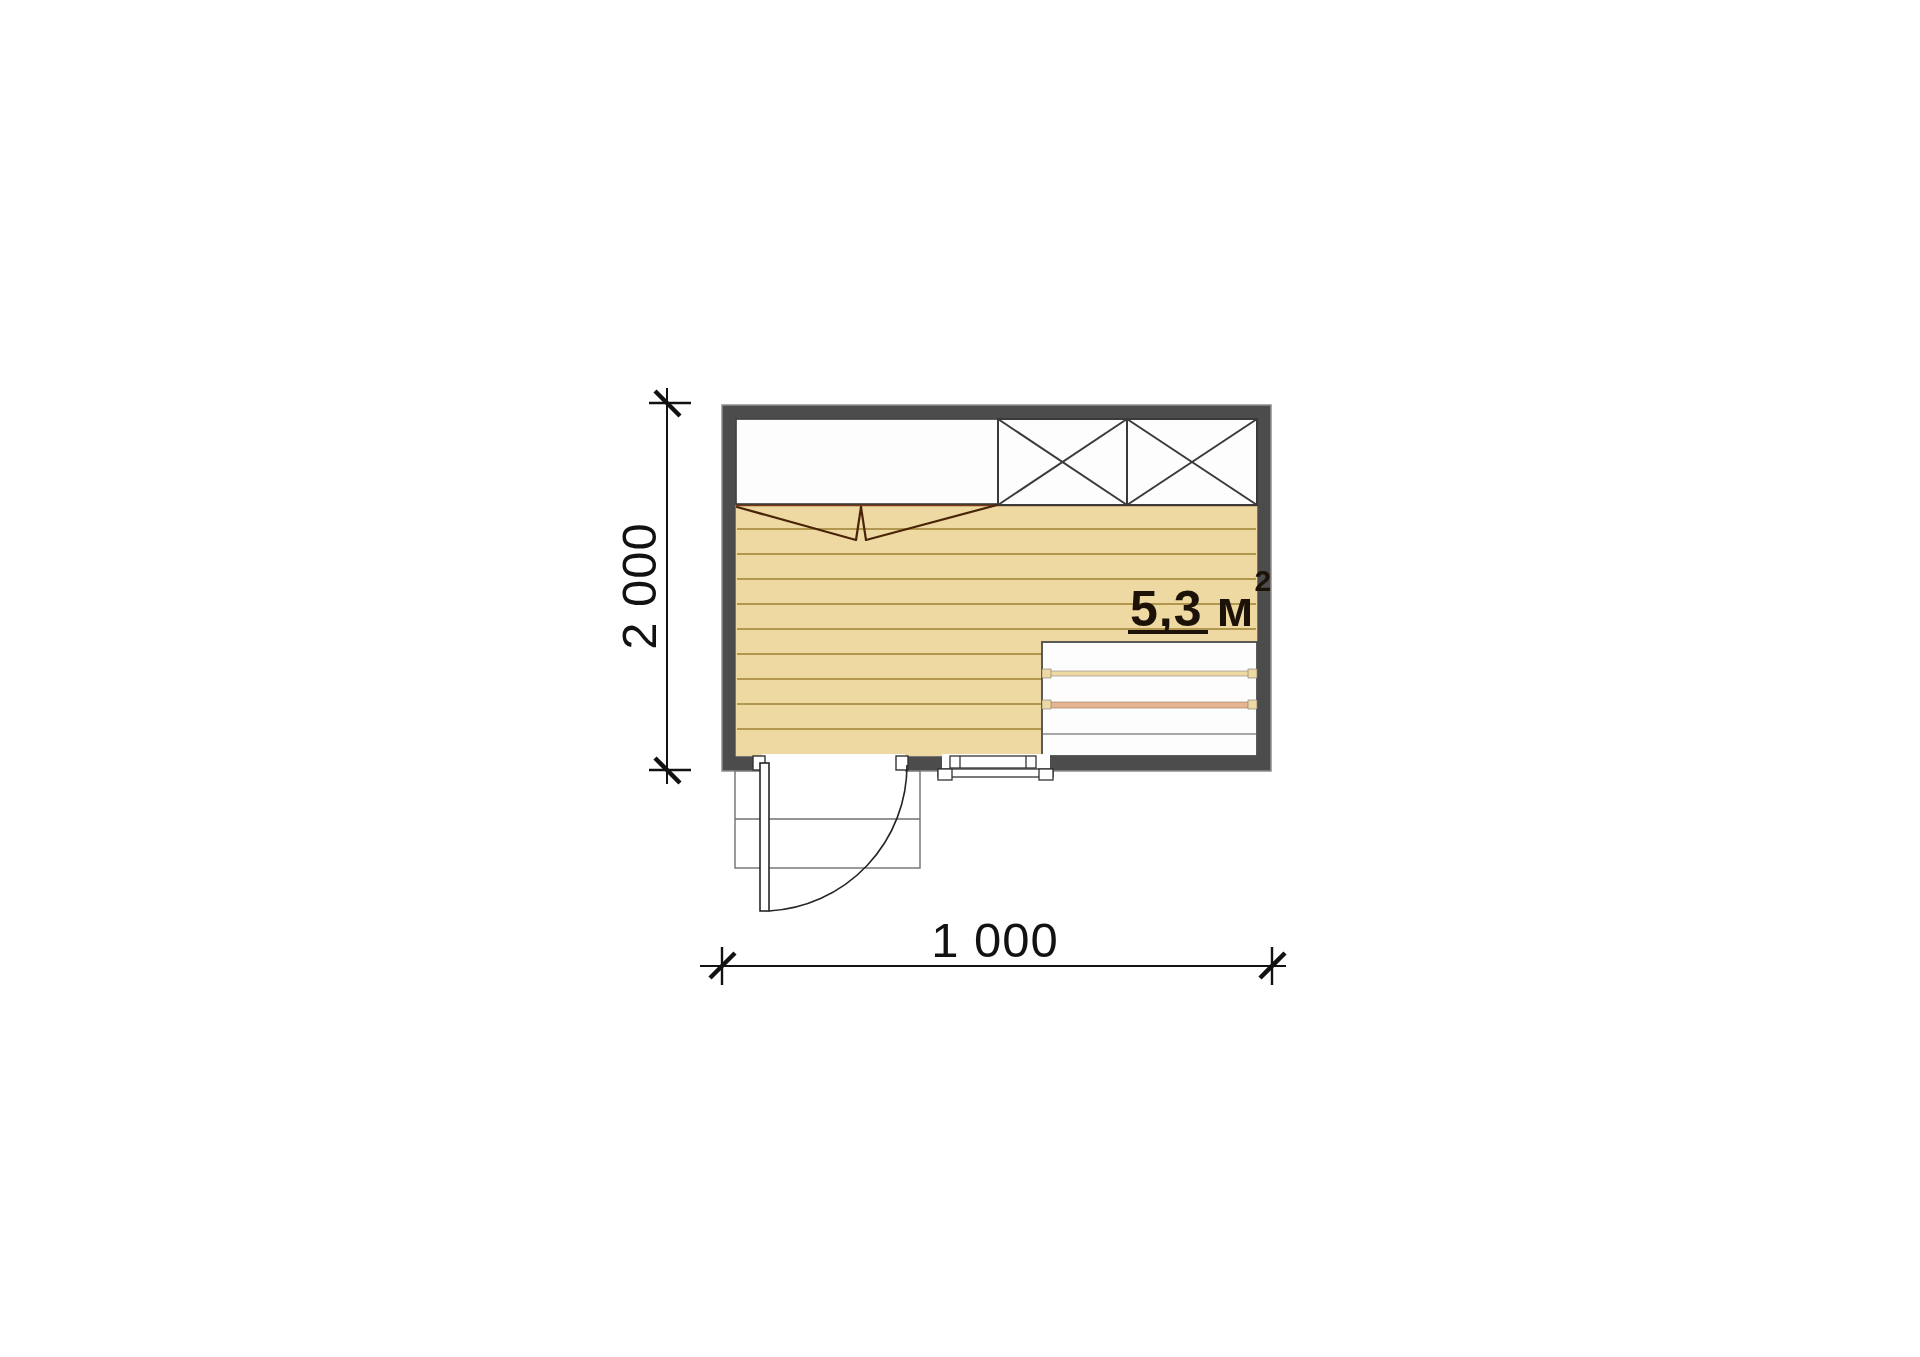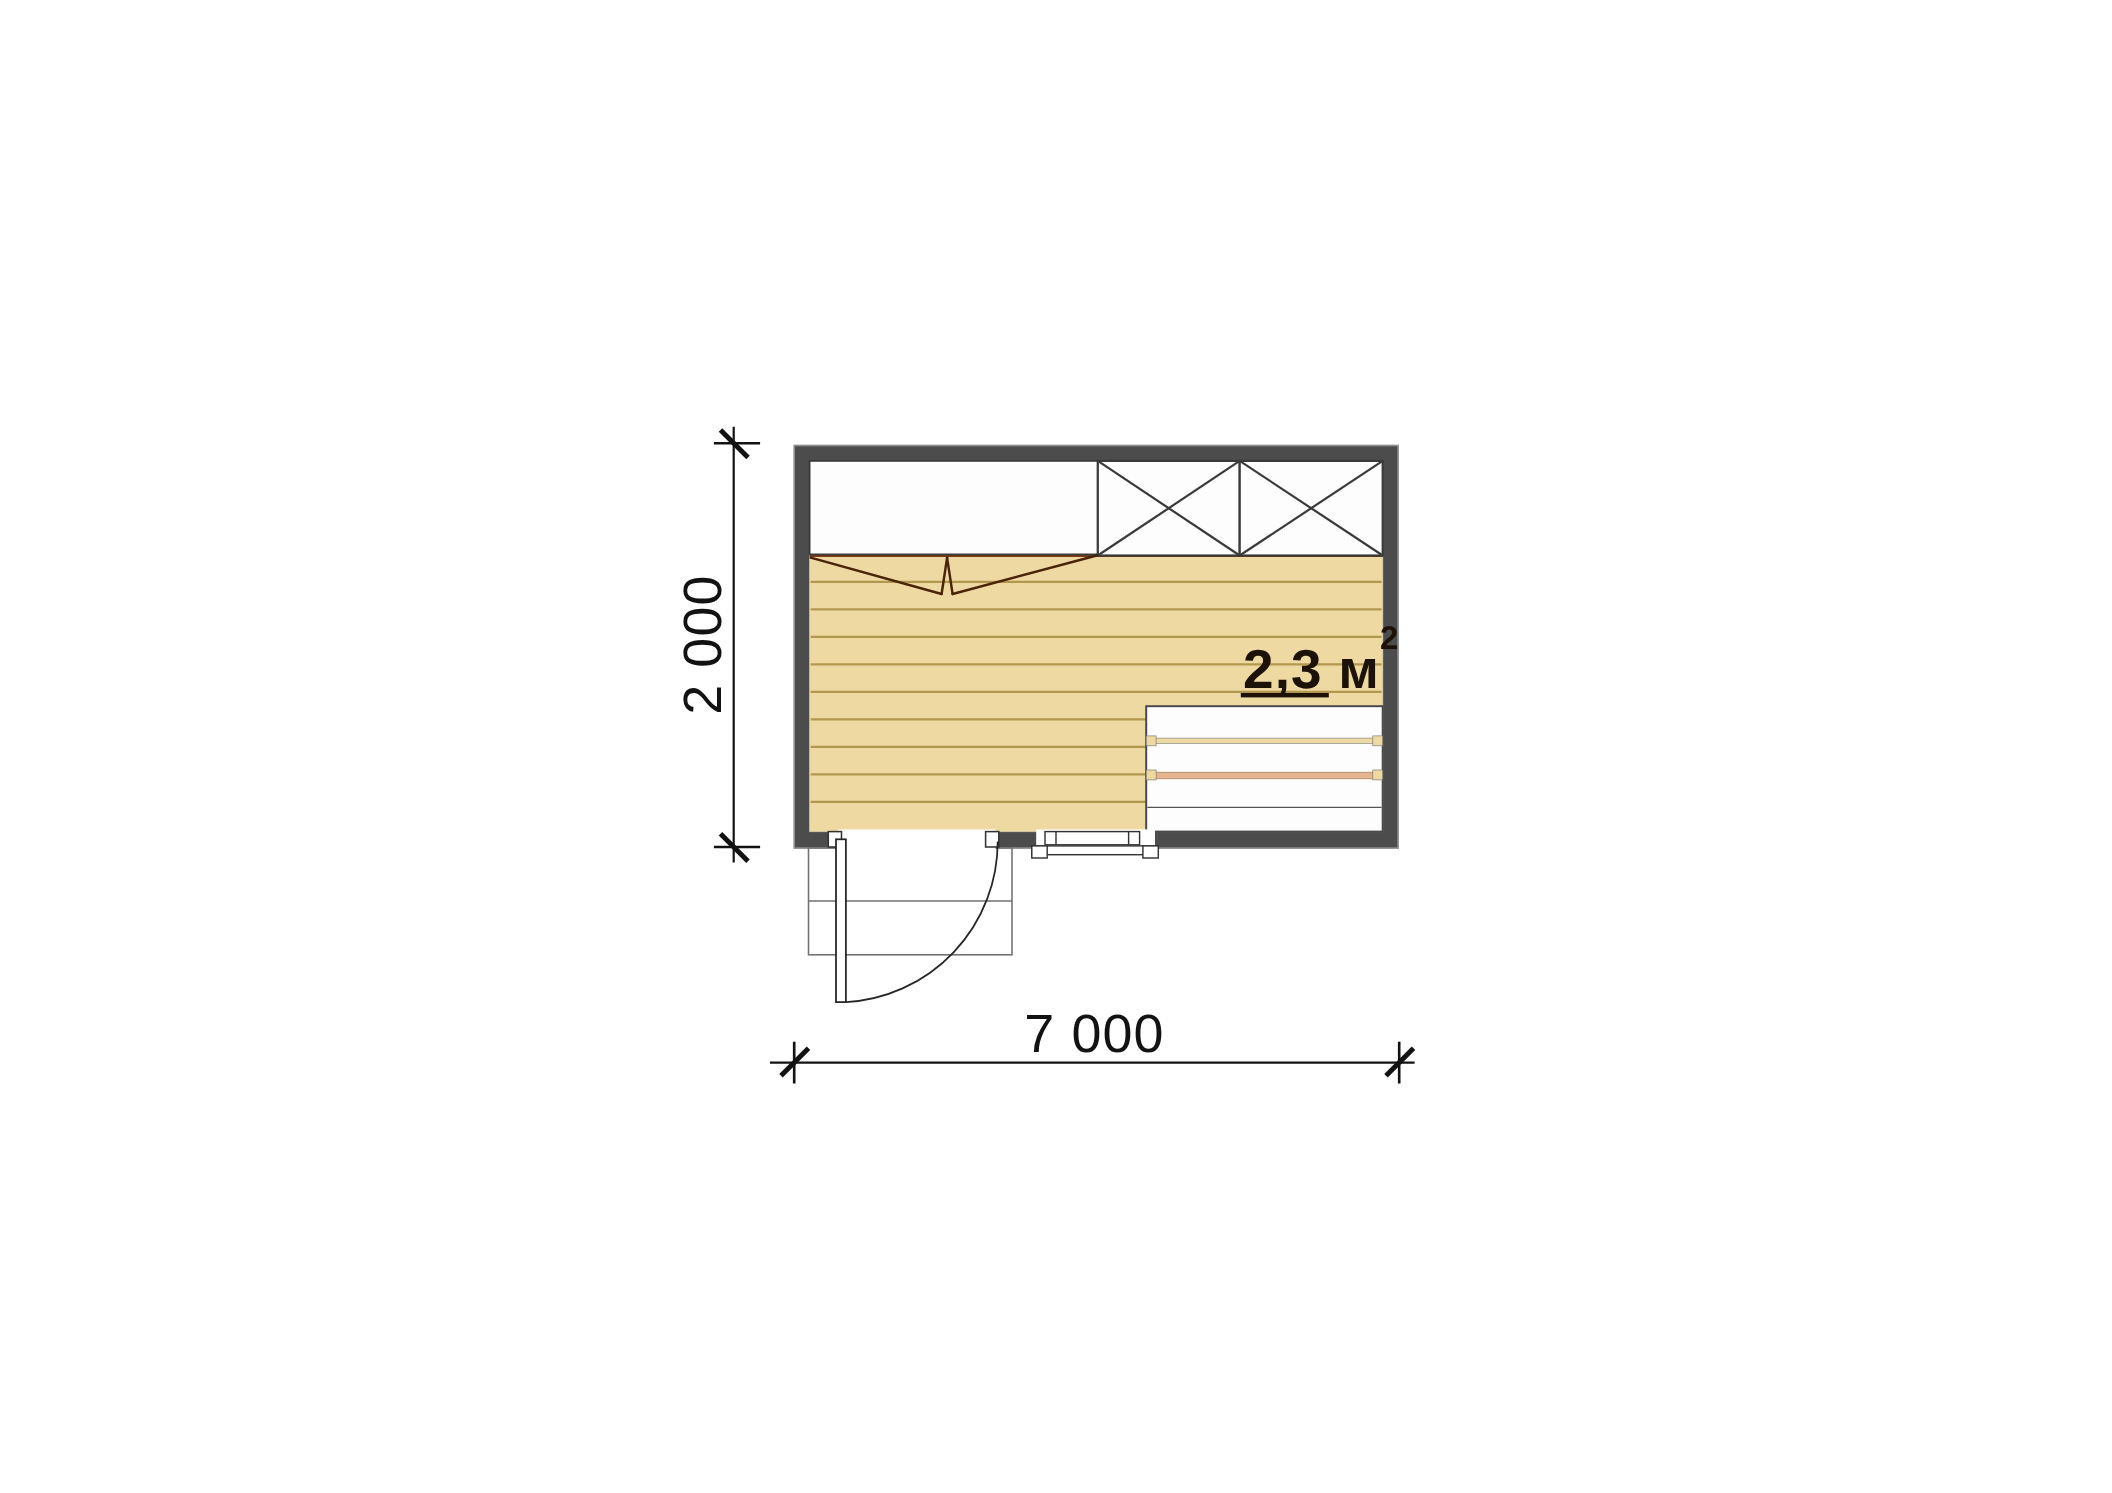--- a/index.html
+++ b/index.html
@@ -124,20 +124,20 @@
     <g style="stroke:var(--dimension-line,#121212)">
       <line x1="700" y1="966" x2="1286" y2="966" style="stroke-width:2"></line>
       <line x1="722" y1="947" x2="722" y2="985" style="stroke-width:2.4"></line>
       <line x1="710" y1="978" x2="735" y2="953" style="stroke-width:4.5"></line>
       <line x1="1272" y1="947" x2="1272" y2="985" style="stroke-width:2.4"></line>
       <line x1="1260" y1="978" x2="1285" y2="953" style="stroke-width:4.5"></line>
     </g>
   </svg>
 
   <div class="dim-text dim-text-v">2 000</div>
-  <div class="dim-text dim-text-h">7 000</div>
+  <div class="dim-text dim-text-h">1 000</div>
 
   <div class="area-label">
-    <span class="area-value">2,3</span><span class="area-unit">м</span><sup class="area-exp">2</sup>
+    <span class="area-value">5,3</span><span class="area-unit">м</span><sup class="area-exp">2</sup>
   </div>
   <div class="area-underline"></div>
 
 </div>
 
 </body></html>

